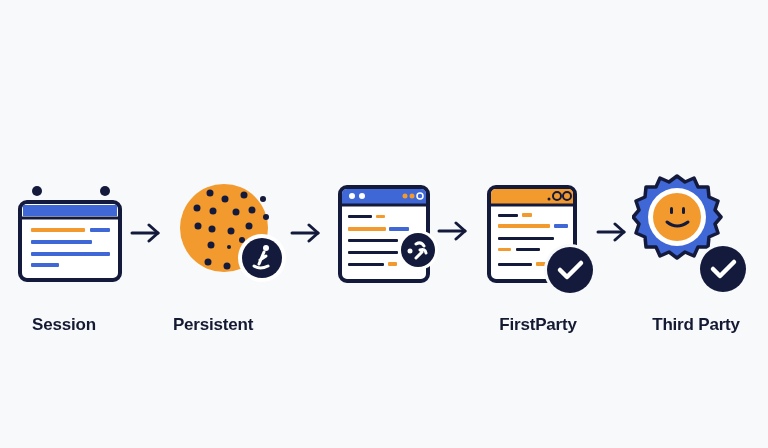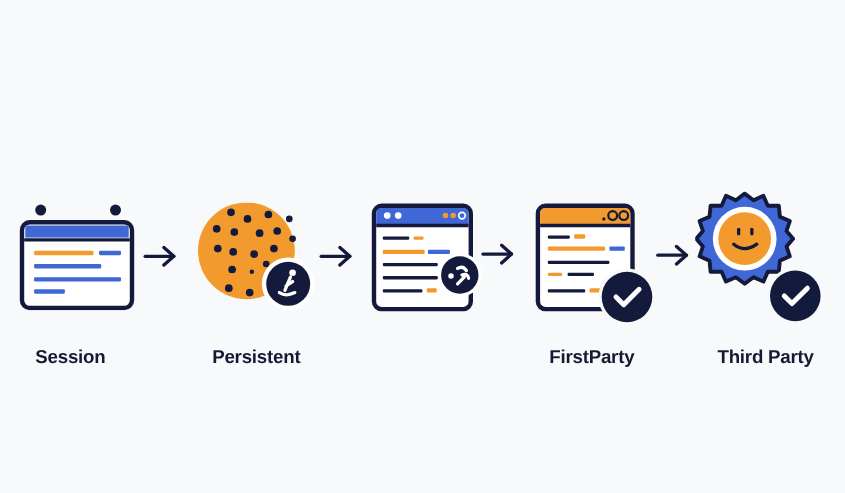--- a/index.html
+++ b/index.html
@@ -158,16 +158,16 @@
       <rect x="38" y="35" width="3" height="7" rx="1.5" fill="#141a3c"></rect>
       <rect x="50" y="35" width="3" height="7" rx="1.5" fill="#141a3c"></rect>
       <path d="M35 50 Q45 58 56 50" fill="none" stroke="#141a3c" stroke-width="3" stroke-linecap="round"></path>
       <circle cx="91" cy="97" r="26" fill="#f8f9fb"></circle>
       <circle cx="91" cy="97" r="23" fill="#141a3c"></circle>
       <polyline points="81,97 88,104 102,90" fill="none" stroke="#ffffff" stroke-width="4.5" stroke-linecap="round" stroke-linejoin="round"></polyline>
     </svg>
   </div>
 
   <div class="label" style="left:64px;">Session</div>
-  <div class="label" style="left:233px;">Persistent</div>
+  <div class="label" style="left:213px;">Persistent</div>
   <div class="label" style="left:538px;">FirstParty</div>
   <div class="label" style="left:696px;">Third Party</div>
 </div>
 
 </body></html>

